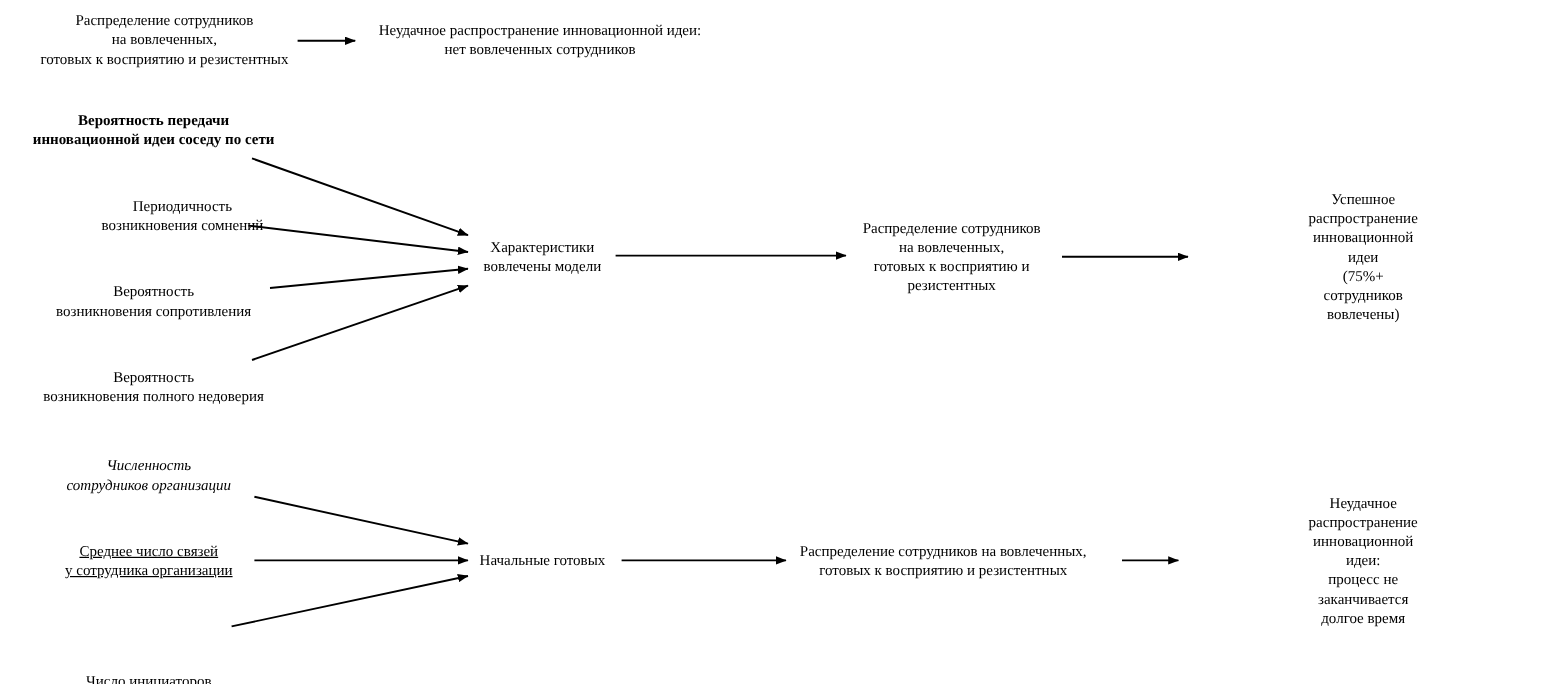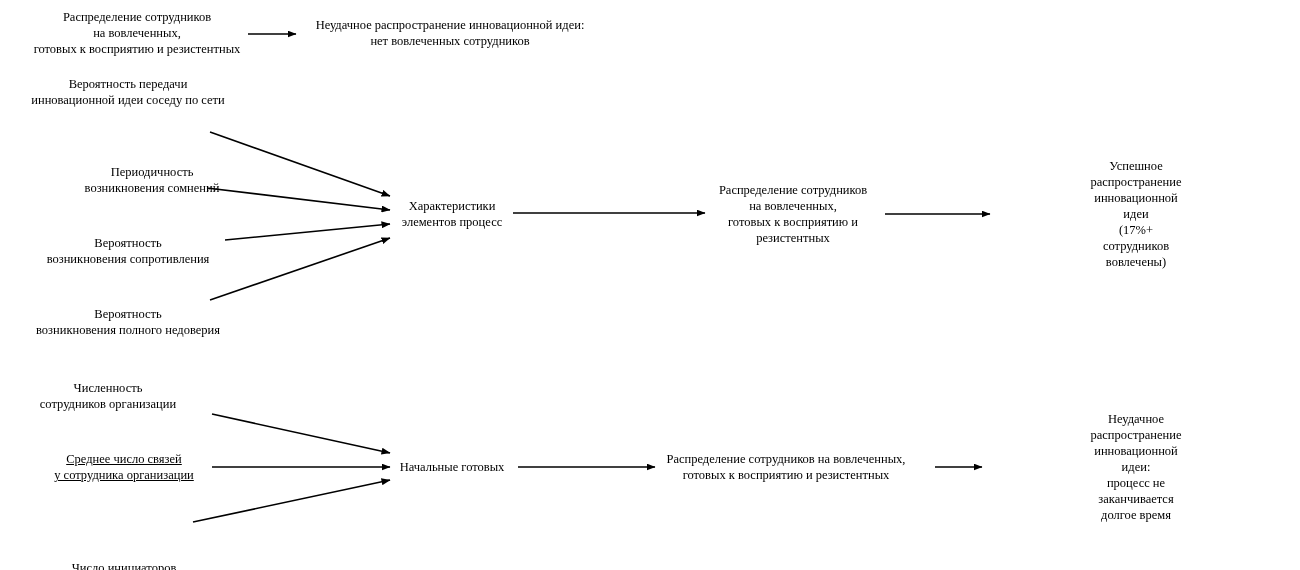--- a/index.html
+++ b/index.html
@@ -65,37 +65,37 @@
         <line x1="935" y1="467" x2="982" y2="467" stroke="#000000" stroke-width="1.6" marker-end="url(#arrowhead)"></line>
       </g>
   </svg>
 
   <div id="nodes-group">
       <div class="node-label" style="left: 137px; top: 33px;">Распределение сотрудников
 на вовлеченных,
 готовых к восприятию и резистентных</div>
       <div class="node-label" style="left: 450px; top: 33px;">Неудачное распространение инновационной идеи:
 нет вовлеченных сотрудников</div>
-      <div class="node-label" style="left: 128px; top: 92px;">Вероятность передачи
+      <div class="node-label" style="left: 128px; top: 108px; font-weight: bold;">Вероятность передачи
 инновационной идеи соседу по сети</div>
       <div class="node-label" style="left: 128px; top: 180px; margin-left: 24px;">Периодичность
 возникновения сомнений</div>
       <div class="node-label" style="left: 128px; top: 251px;">Вероятность
 возникновения сопротивления</div>
       <div class="node-label" style="left: 128px; top: 322px;">Вероятность
 возникновения полного недоверия</div>
       <div class="node-label" style="left: 452px; top: 214px;">Характеристики
-элементов процесс</div>
+вовлечены модели</div>
       <div class="node-label" style="left: 793px; top: 214px;">Распределение сотрудников
 на вовлеченных,
 готовых к восприятию и
 резистентных</div>
       <div class="node-label" style="left: 1136px; top: 214px;">Успешное распространение инновационной идеи
-(17%+ сотрудников вовлечены)</div>
-      <div class="node-label" style="left: 108px; top: 396px;">Численность
+(75%+ сотрудников вовлечены)</div>
+      <div class="node-label" style="left: 124px; top: 396px; font-style: italic;">Численность
 сотрудников  организации</div>
       <div class="node-label" style="left: 124px; top: 467px; text-decoration: underline;">Среднее число связей
 у сотрудника организации</div>
       <div class="node-label" style="left: 124px; top: 568px;">Число инициаторов</div>
       <div class="node-label" style="left: 452px; top: 467px;">Начальные готовых</div>
       <div class="node-label" style="left: 786px; top: 467px;">Распределение сотрудников на вовлеченных,
 готовых к восприятию и резистентных</div>
       <div class="node-label" style="left: 1136px; top: 467px;">Неудачное распространение инновационной идеи:
 процесс не заканчивается долгое время</div>
     </div>

